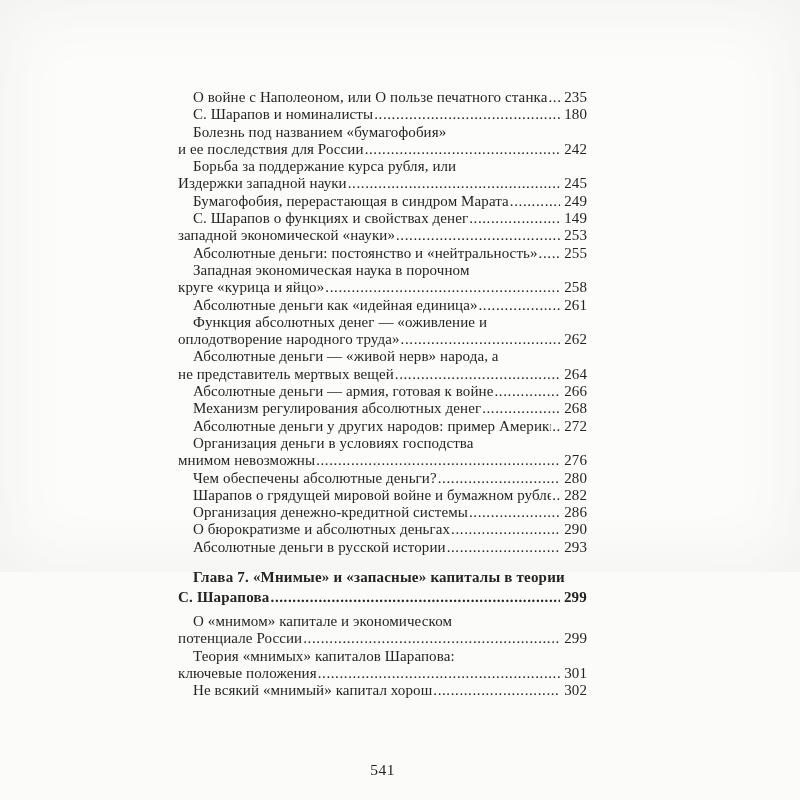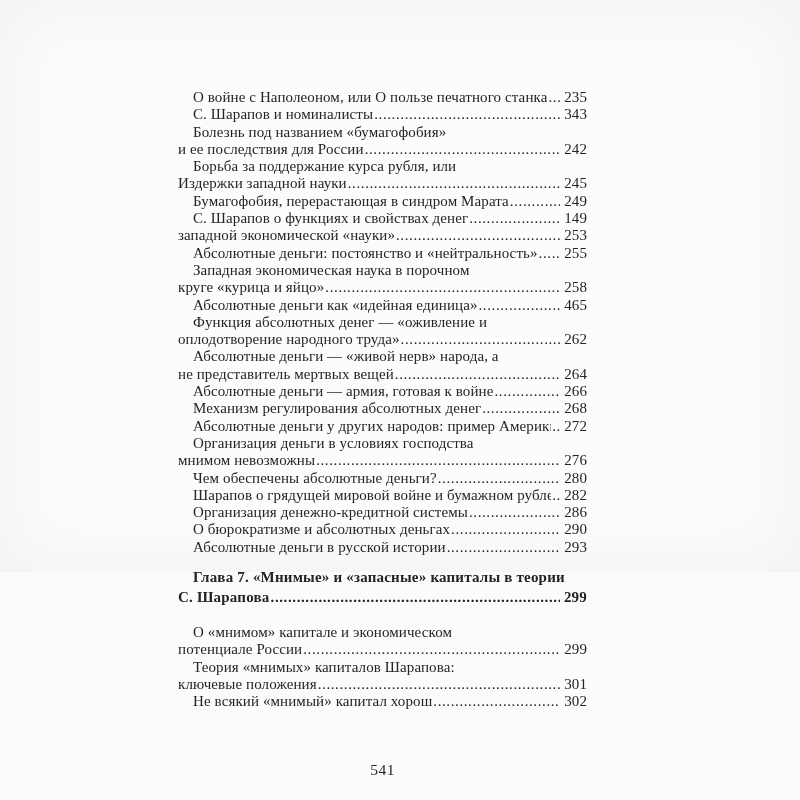--- a/index.html
+++ b/index.html
@@ -45,21 +45,21 @@
     letter-spacing: 0.6px;
   }
   .pageno {
     flex: 0 0 auto;
     padding-left: 4px;
   }
   .entry.chapter {
     font-weight: bold;
     line-height: 20px;
     margin-top: 11px;
-    margin-bottom: 17px;
+    margin-bottom: 6px;
     letter-spacing: 0.2px;
   }
   .folio {
     position: absolute;
     left: 178px;
     top: 761px;
     width: 409px;
     text-align: center;
     font-size: 15.5px;
     letter-spacing: 0.5px;
@@ -75,21 +75,21 @@
         <div class="toc-line first">
           <span class="toc-text">О войне с Наполеоном, или О пользе печатного станка</span>
           <span class="leader"></span>
           <span class="pageno">235</span>
         </div>
       </div>
       <div class="entry">
         <div class="toc-line first">
           <span class="toc-text">С. Шарапов и номиналисты</span>
           <span class="leader"></span>
-          <span class="pageno">343</span>
+          <span class="pageno">180</span>
         </div>
       </div>
       <div class="entry">
         <div class="toc-line first">
           <span class="toc-text">Болезнь под названием «бумагофобия»</span>
         </div>
         <div class="toc-line">
           <span class="toc-text">и ее последствия для России</span>
           <span class="leader"></span>
           <span class="pageno">242</span>
@@ -140,21 +140,21 @@
         <div class="toc-line">
           <span class="toc-text">круге «курица и яйцо»</span>
           <span class="leader"></span>
           <span class="pageno">258</span>
         </div>
       </div>
       <div class="entry">
         <div class="toc-line first">
           <span class="toc-text">Абсолютные деньги как «идейная единица»</span>
           <span class="leader"></span>
-          <span class="pageno">465</span>
+          <span class="pageno">261</span>
         </div>
       </div>
       <div class="entry">
         <div class="toc-line first">
           <span class="toc-text">Функция абсолютных денег — «оживление и</span>
         </div>
         <div class="toc-line">
           <span class="toc-text">оплодотворение народного труда»</span>
           <span class="leader"></span>
           <span class="pageno">262</span>

